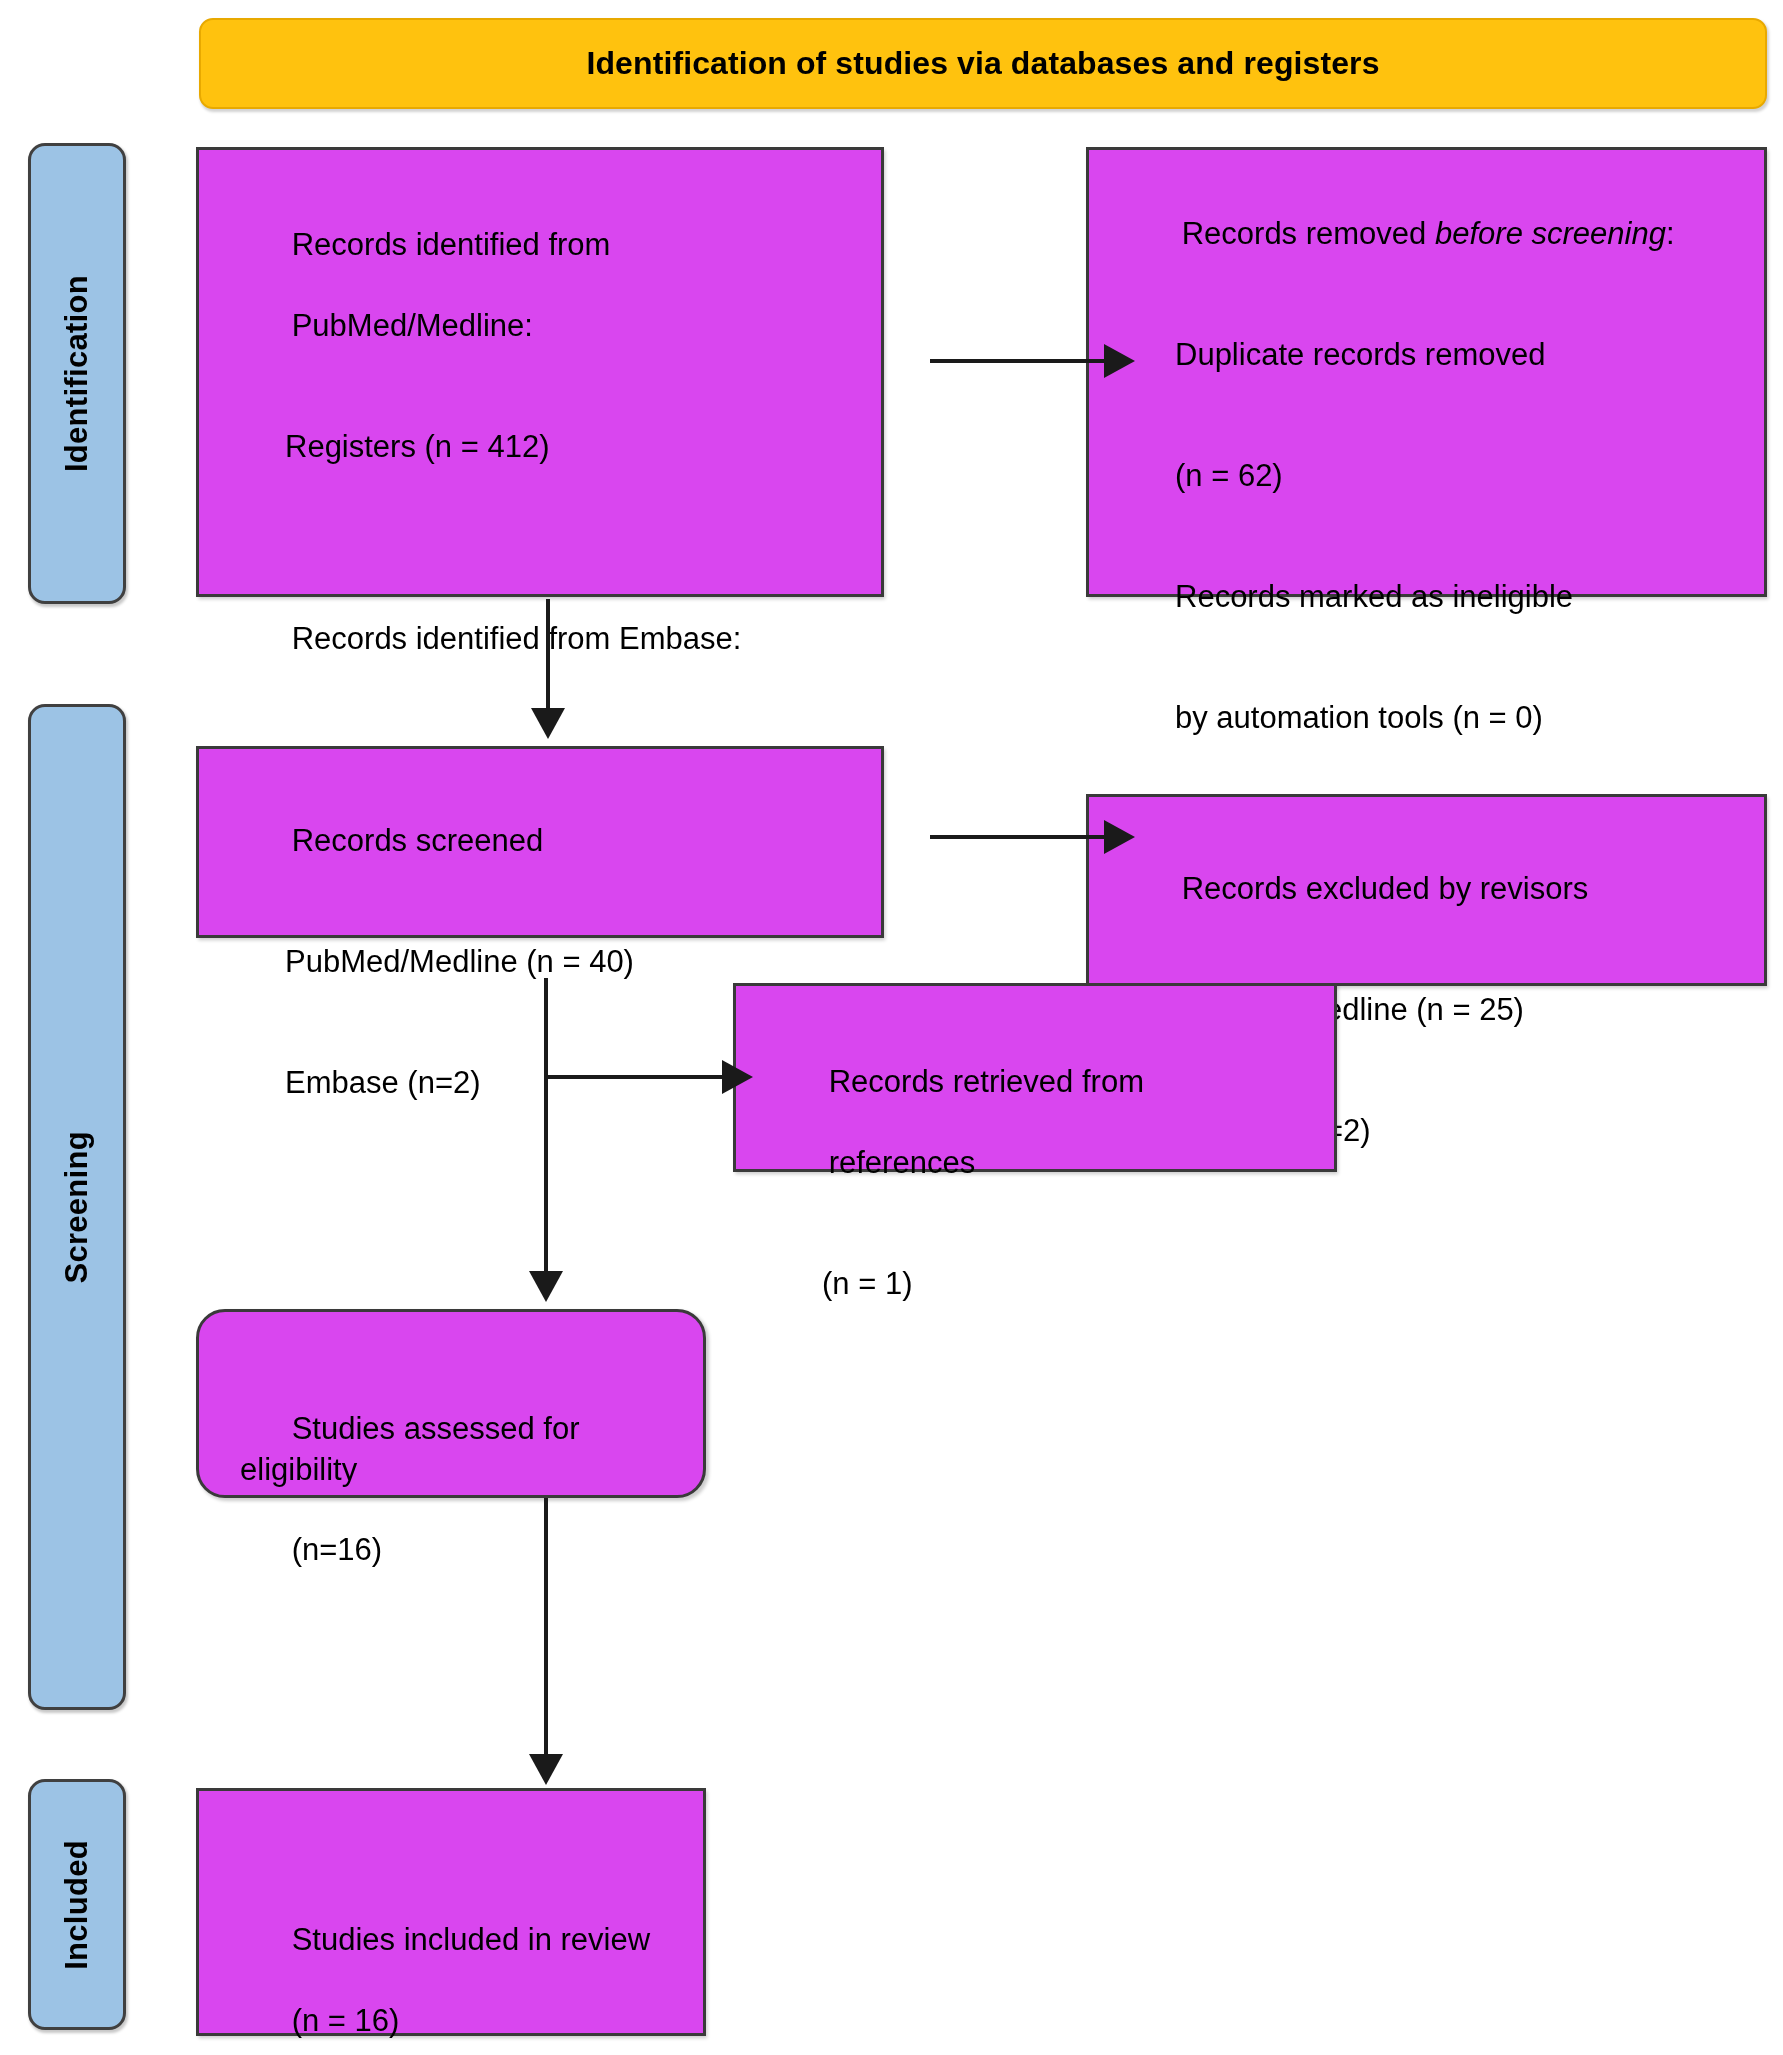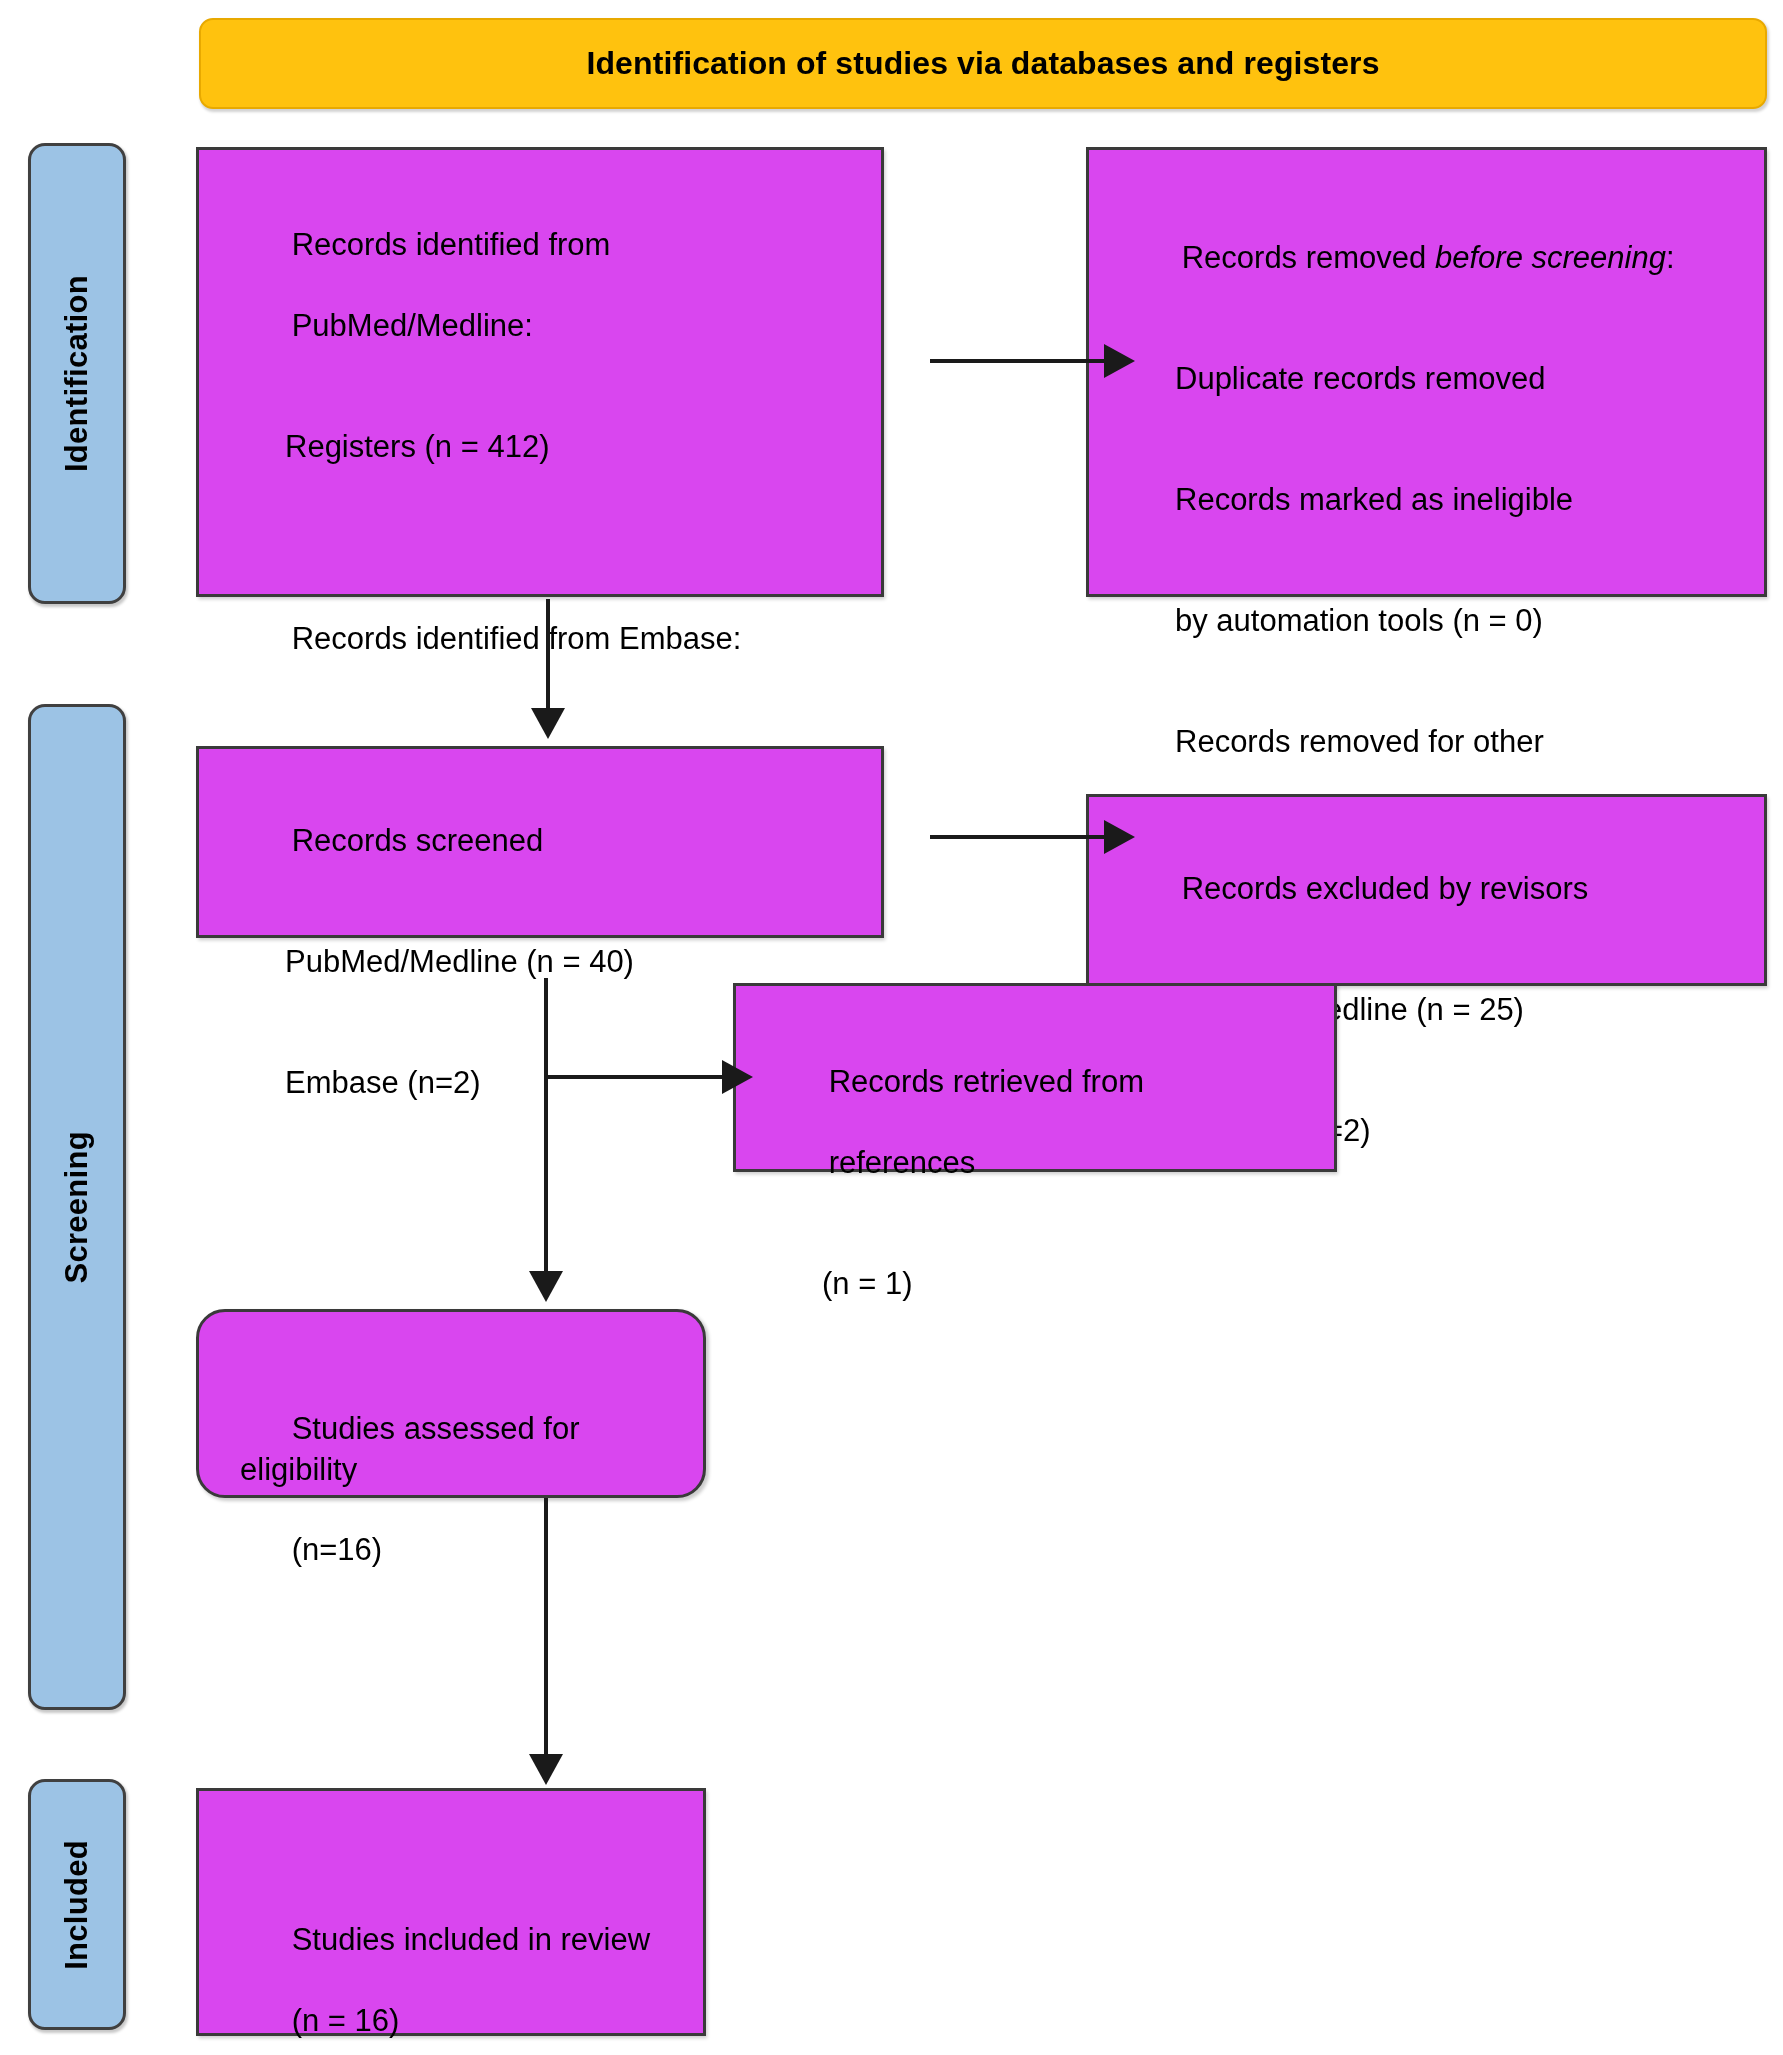--- a/index.html
+++ b/index.html
@@ -96,21 +96,21 @@
   
   #box-identified        { left: 196px;  top: 147px;  width: 688px;  height: 450px; }
   #box-removed           { left: 1086px; top: 147px;  width: 681px;  height: 450px; }
   #box-screened          { left: 196px;  top: 746px; width: 688px;  height: 192px; }
   #box-excluded          { left: 1086px; top: 746px; width: 681px;  height: 192px; margin-top: 48px; }
   #box-retrieved         { left: 733px; top: 983px; width: 604px;  height: 189px; }
   #box-eligibility       { left: 196px;  top: 1309px; width: 510px;  height: 189px; border-radius: 29px; }
   #box-included          { left: 196px;  top: 1788px; width: 510px;  height: 248px; }
 
   #box-identified   .flow-box-text { top: 35px; }
-  #box-removed      .flow-box-text { top: 48px; }
+  #box-removed      .flow-box-text { top: 24px; }
   #box-screened     .flow-box-text { top: 32px; }
   #box-excluded     .flow-box-text { top: 32px; }
   #box-retrieved    .flow-box-text { top: 36px; }
   #box-eligibility  .flow-box-text { top: 57px; }
   #box-included     .flow-box-text { top: 89px; }
 
   
   .conn {
     position: absolute;
     pointer-events: none;
@@ -169,20 +169,21 @@
       <span class="spacer-line"></span>
       <span>Records identified from Embase:</span><br>
       <span class="indent-1">Registers (n = 82)</span>
     </div>
   </div>
 
   <div class="flow-box" id="box-removed">
     <div class="flow-box-text">
       <span>Records removed </span><span class="em">before screening</span><span>:</span><br>
       <span class="indent-1">Duplicate records removed</span>
+      <span class="indent-1">(n = 62)</span>
       <span class="indent-1">Records marked as ineligible</span>
       <span class="indent-1">by automation tools (n = 0)</span>
       <span class="indent-1">Records removed for other</span>
       <span class="indent-1">reasons (n = 390)</span>
     </div>
   </div>
 
   <div class="flow-box" id="box-screened">
     <div class="flow-box-text">
       <span>Records screened</span><br>

